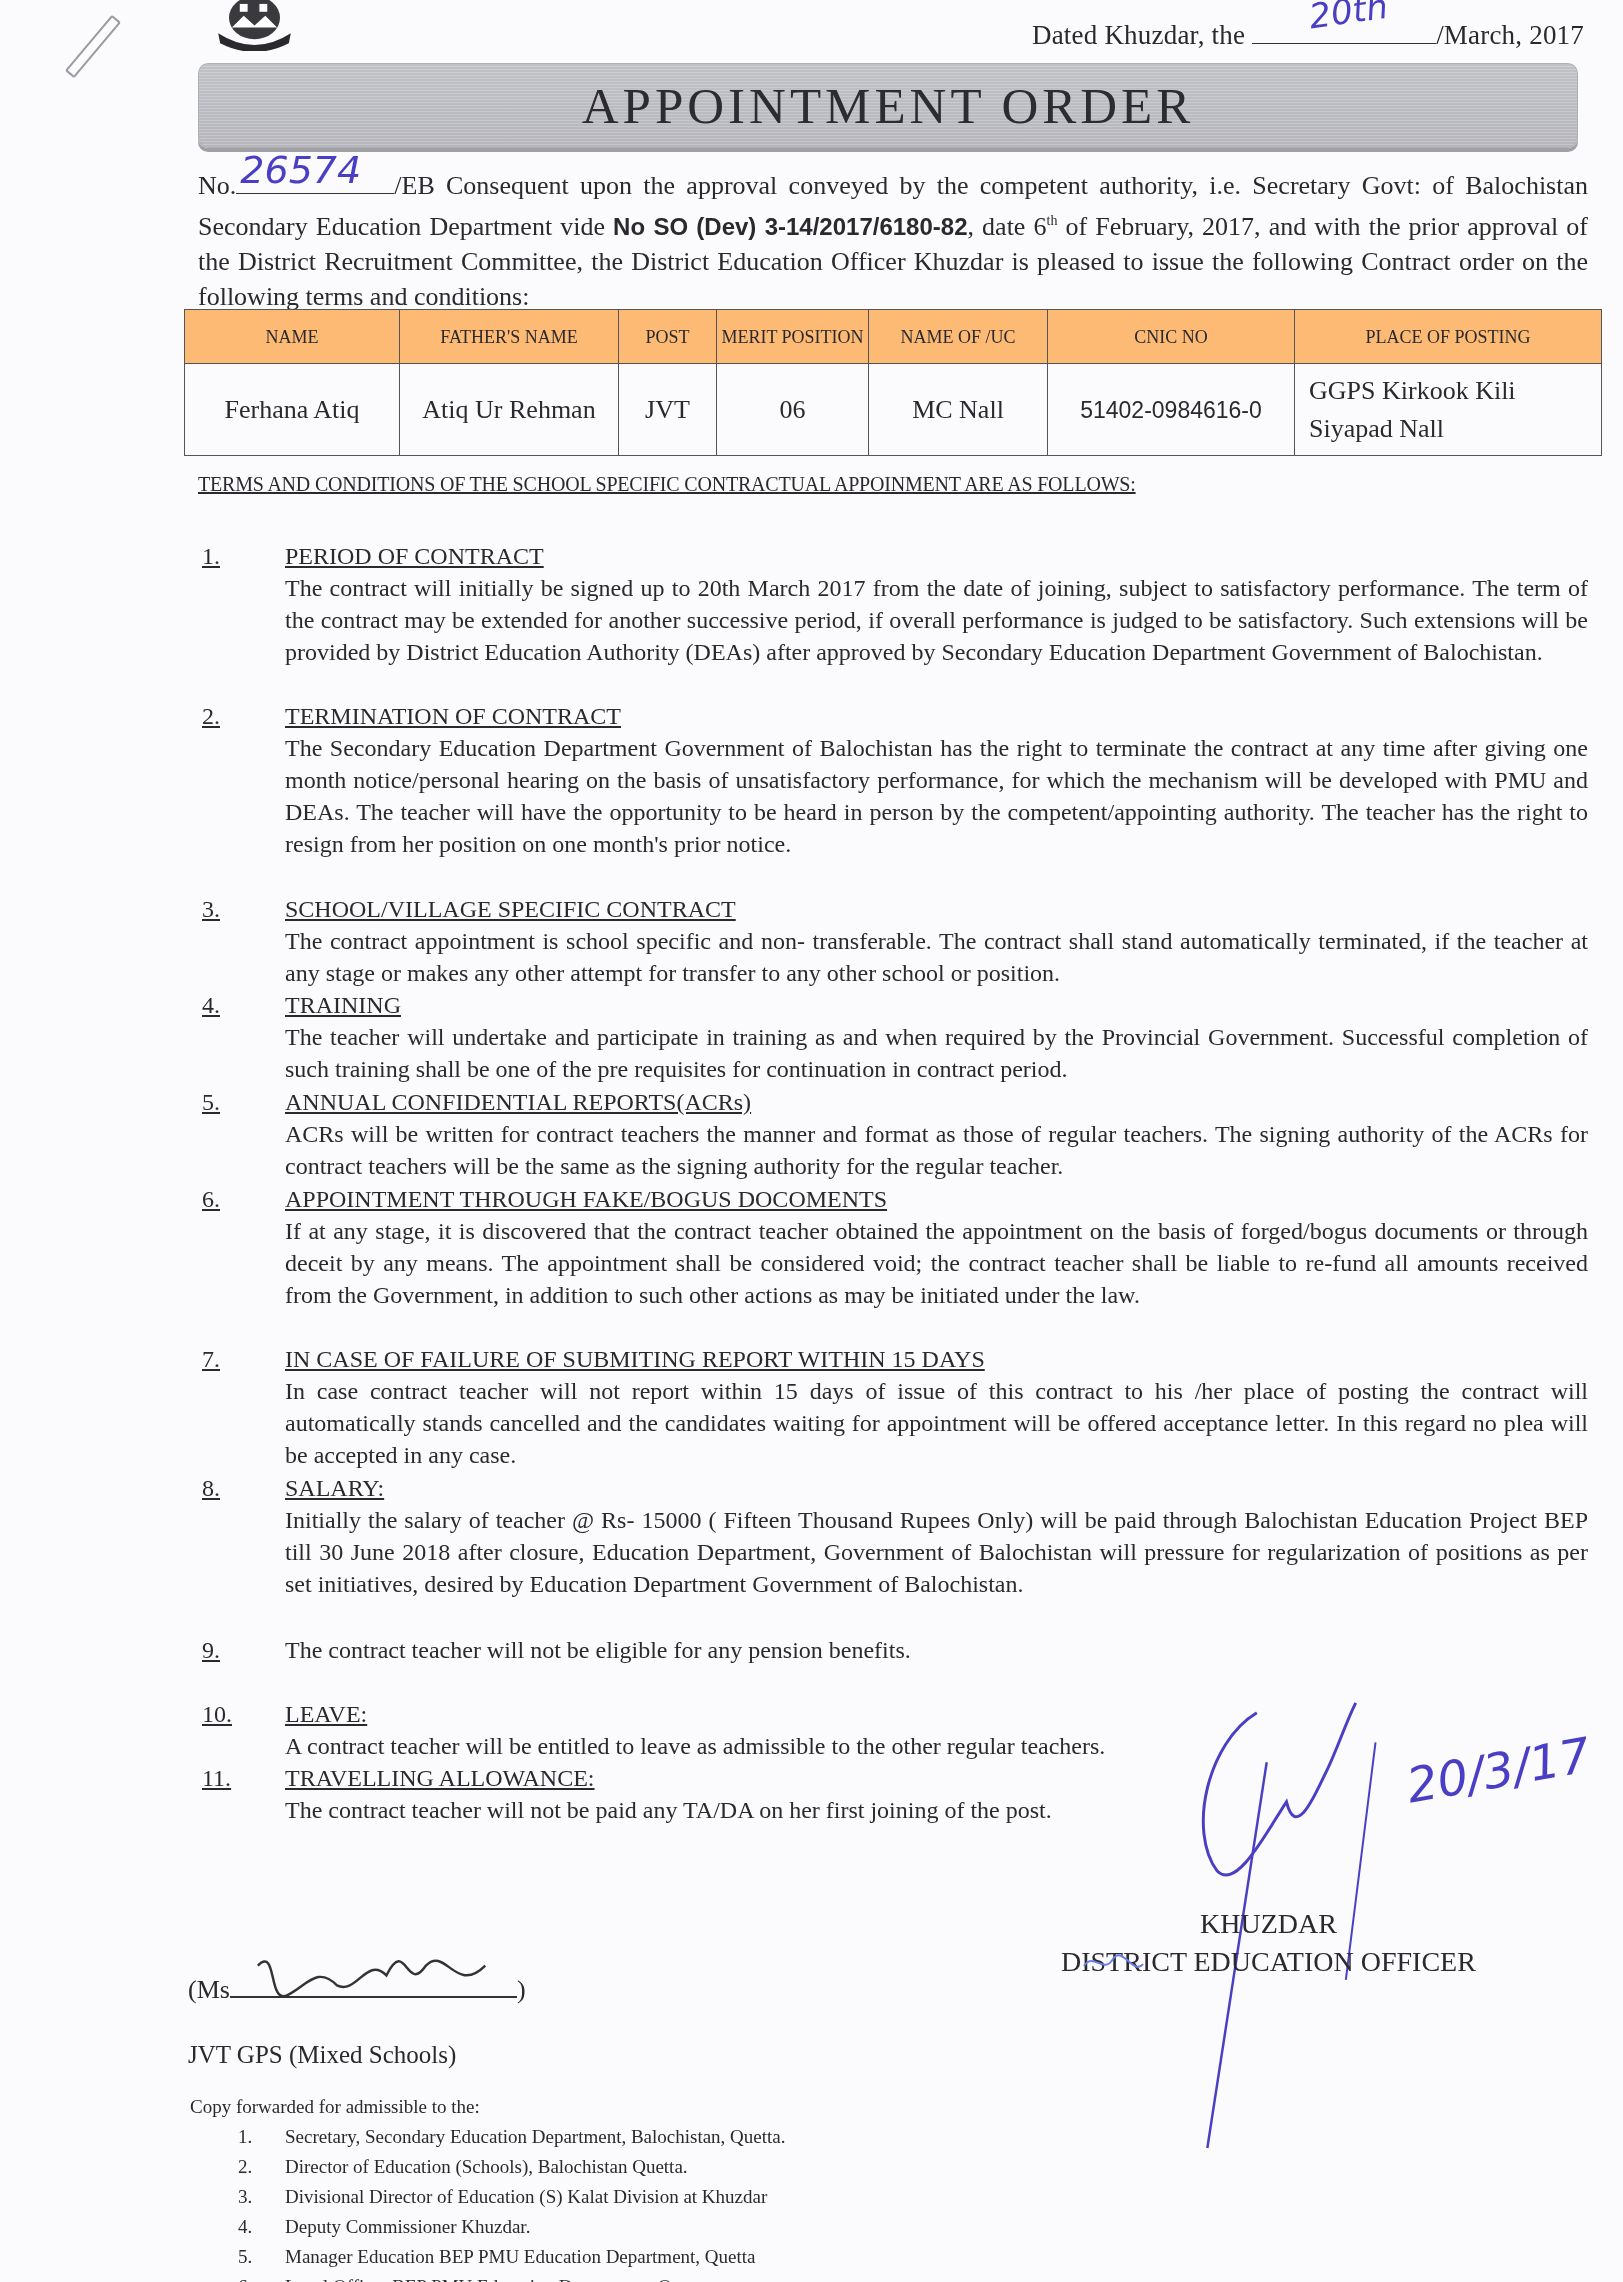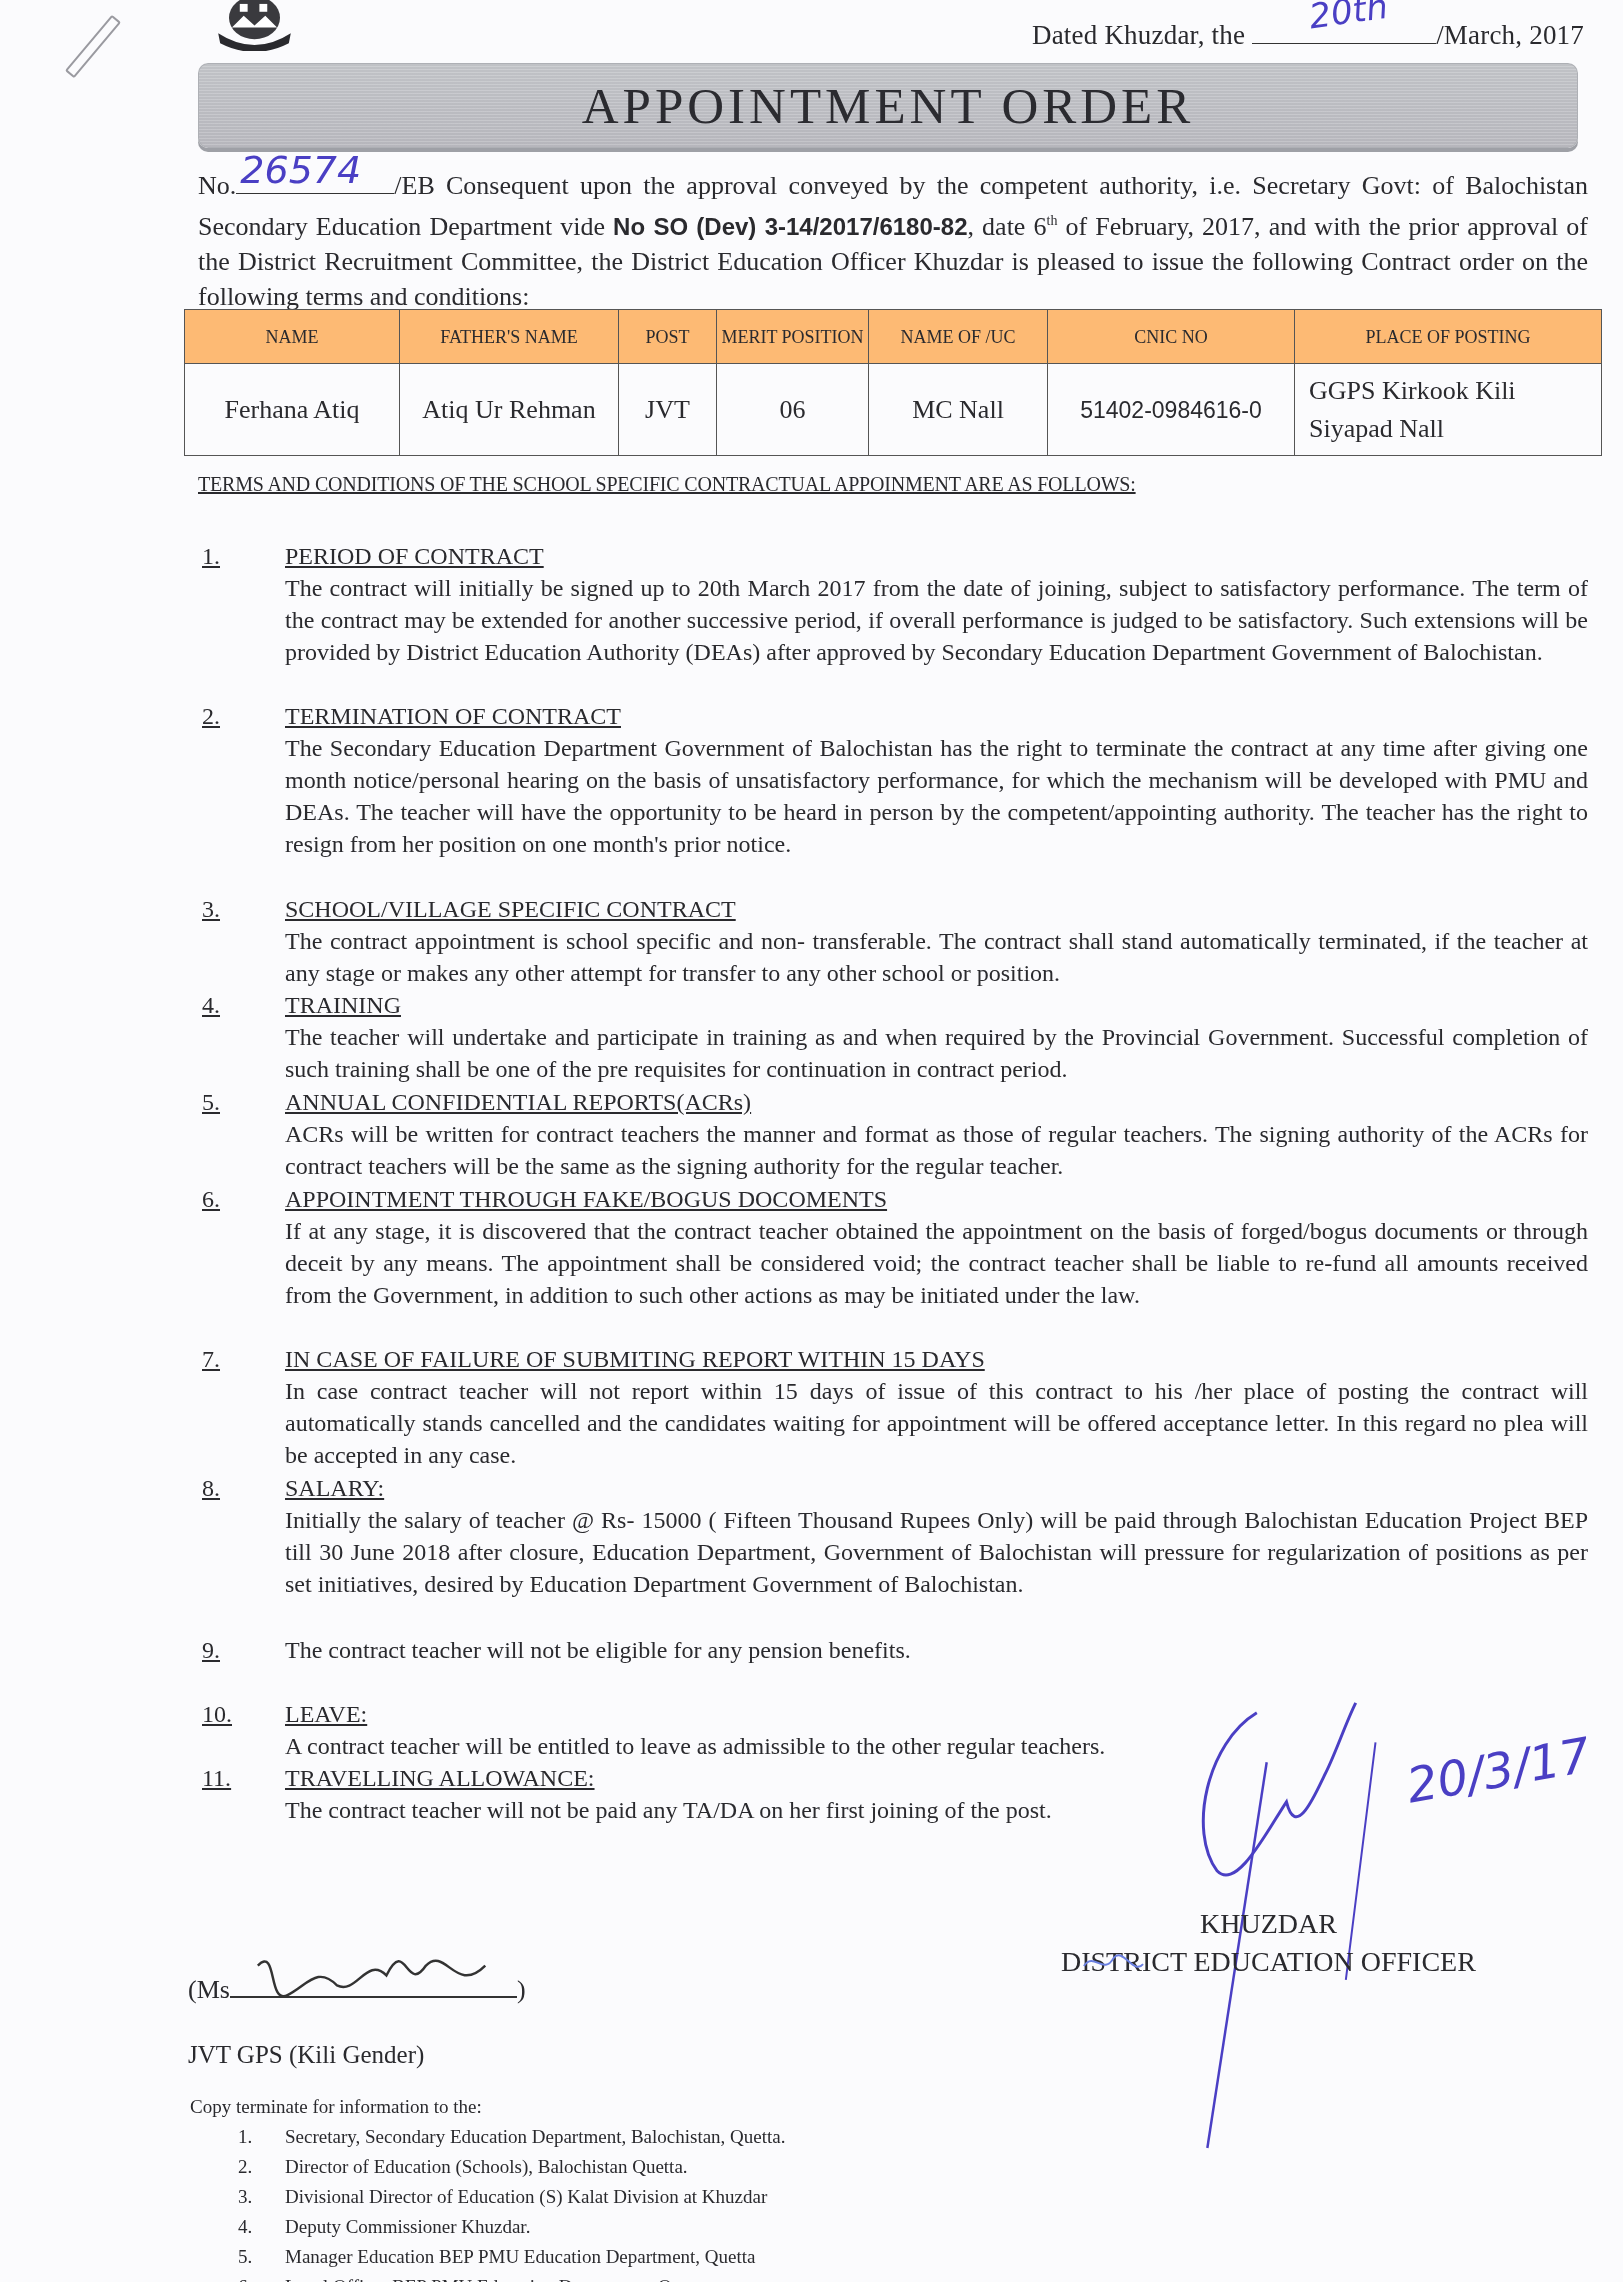--- a/index.html
+++ b/index.html
@@ -175,24 +175,24 @@
 <svg class="sig" style="left:1079px;top:1946px" width="69" height="40" viewBox="0 0 70 40">
   <path d="M5 20 C15 5 25 30 35 12 C45 0 55 30 65 18" fill="none" stroke="#6a7fe0" stroke-width="2"></path>
 </svg>
 
 <div class="abs sig-line">
   <span>(Ms</span><span class="line"></span><span>)</span>
 </div>
 <svg class="sig" style="left:238px;top:1926px" width="277" height="89" viewBox="0 0 280 90">
   <path d="M20 40 C40 20 30 80 50 70 C70 60 80 40 100 60 C120 70 130 30 150 50 C170 10 170 70 190 40 C210 20 220 70 250 40" fill="none" stroke="#333" stroke-width="2.5"></path>
 </svg>
-<div class="abs jvt">JVT GPS (Kili Gender)</div>
+<div class="abs jvt">JVT GPS (Mixed Schools)</div>
 
 <div class="abs copy">
-  <div>Copy terminate for information to the:</div>
+  <div>Copy forwarded for admissible to the:</div>
   <ol>
     <li><span class="n">1.</span><span>Secretary, Secondary Education Department, Balochistan, Quetta.</span></li>
     <li><span class="n">2.</span><span>Director of Education (Schools), Balochistan Quetta.</span></li>
     <li><span class="n">3.</span><span>Divisional Director of Education (S) Kalat Division at Khuzdar</span></li>
     <li><span class="n">4.</span><span>Deputy Commissioner Khuzdar.</span></li>
     <li><span class="n">5.</span><span>Manager Education BEP PMU Education Department, Quetta</span></li>
     <li><span class="n">6.</span><span>Legal Officer BEP PMU Education Department, Quetta</span></li>
   </ol>
 </div>
 

